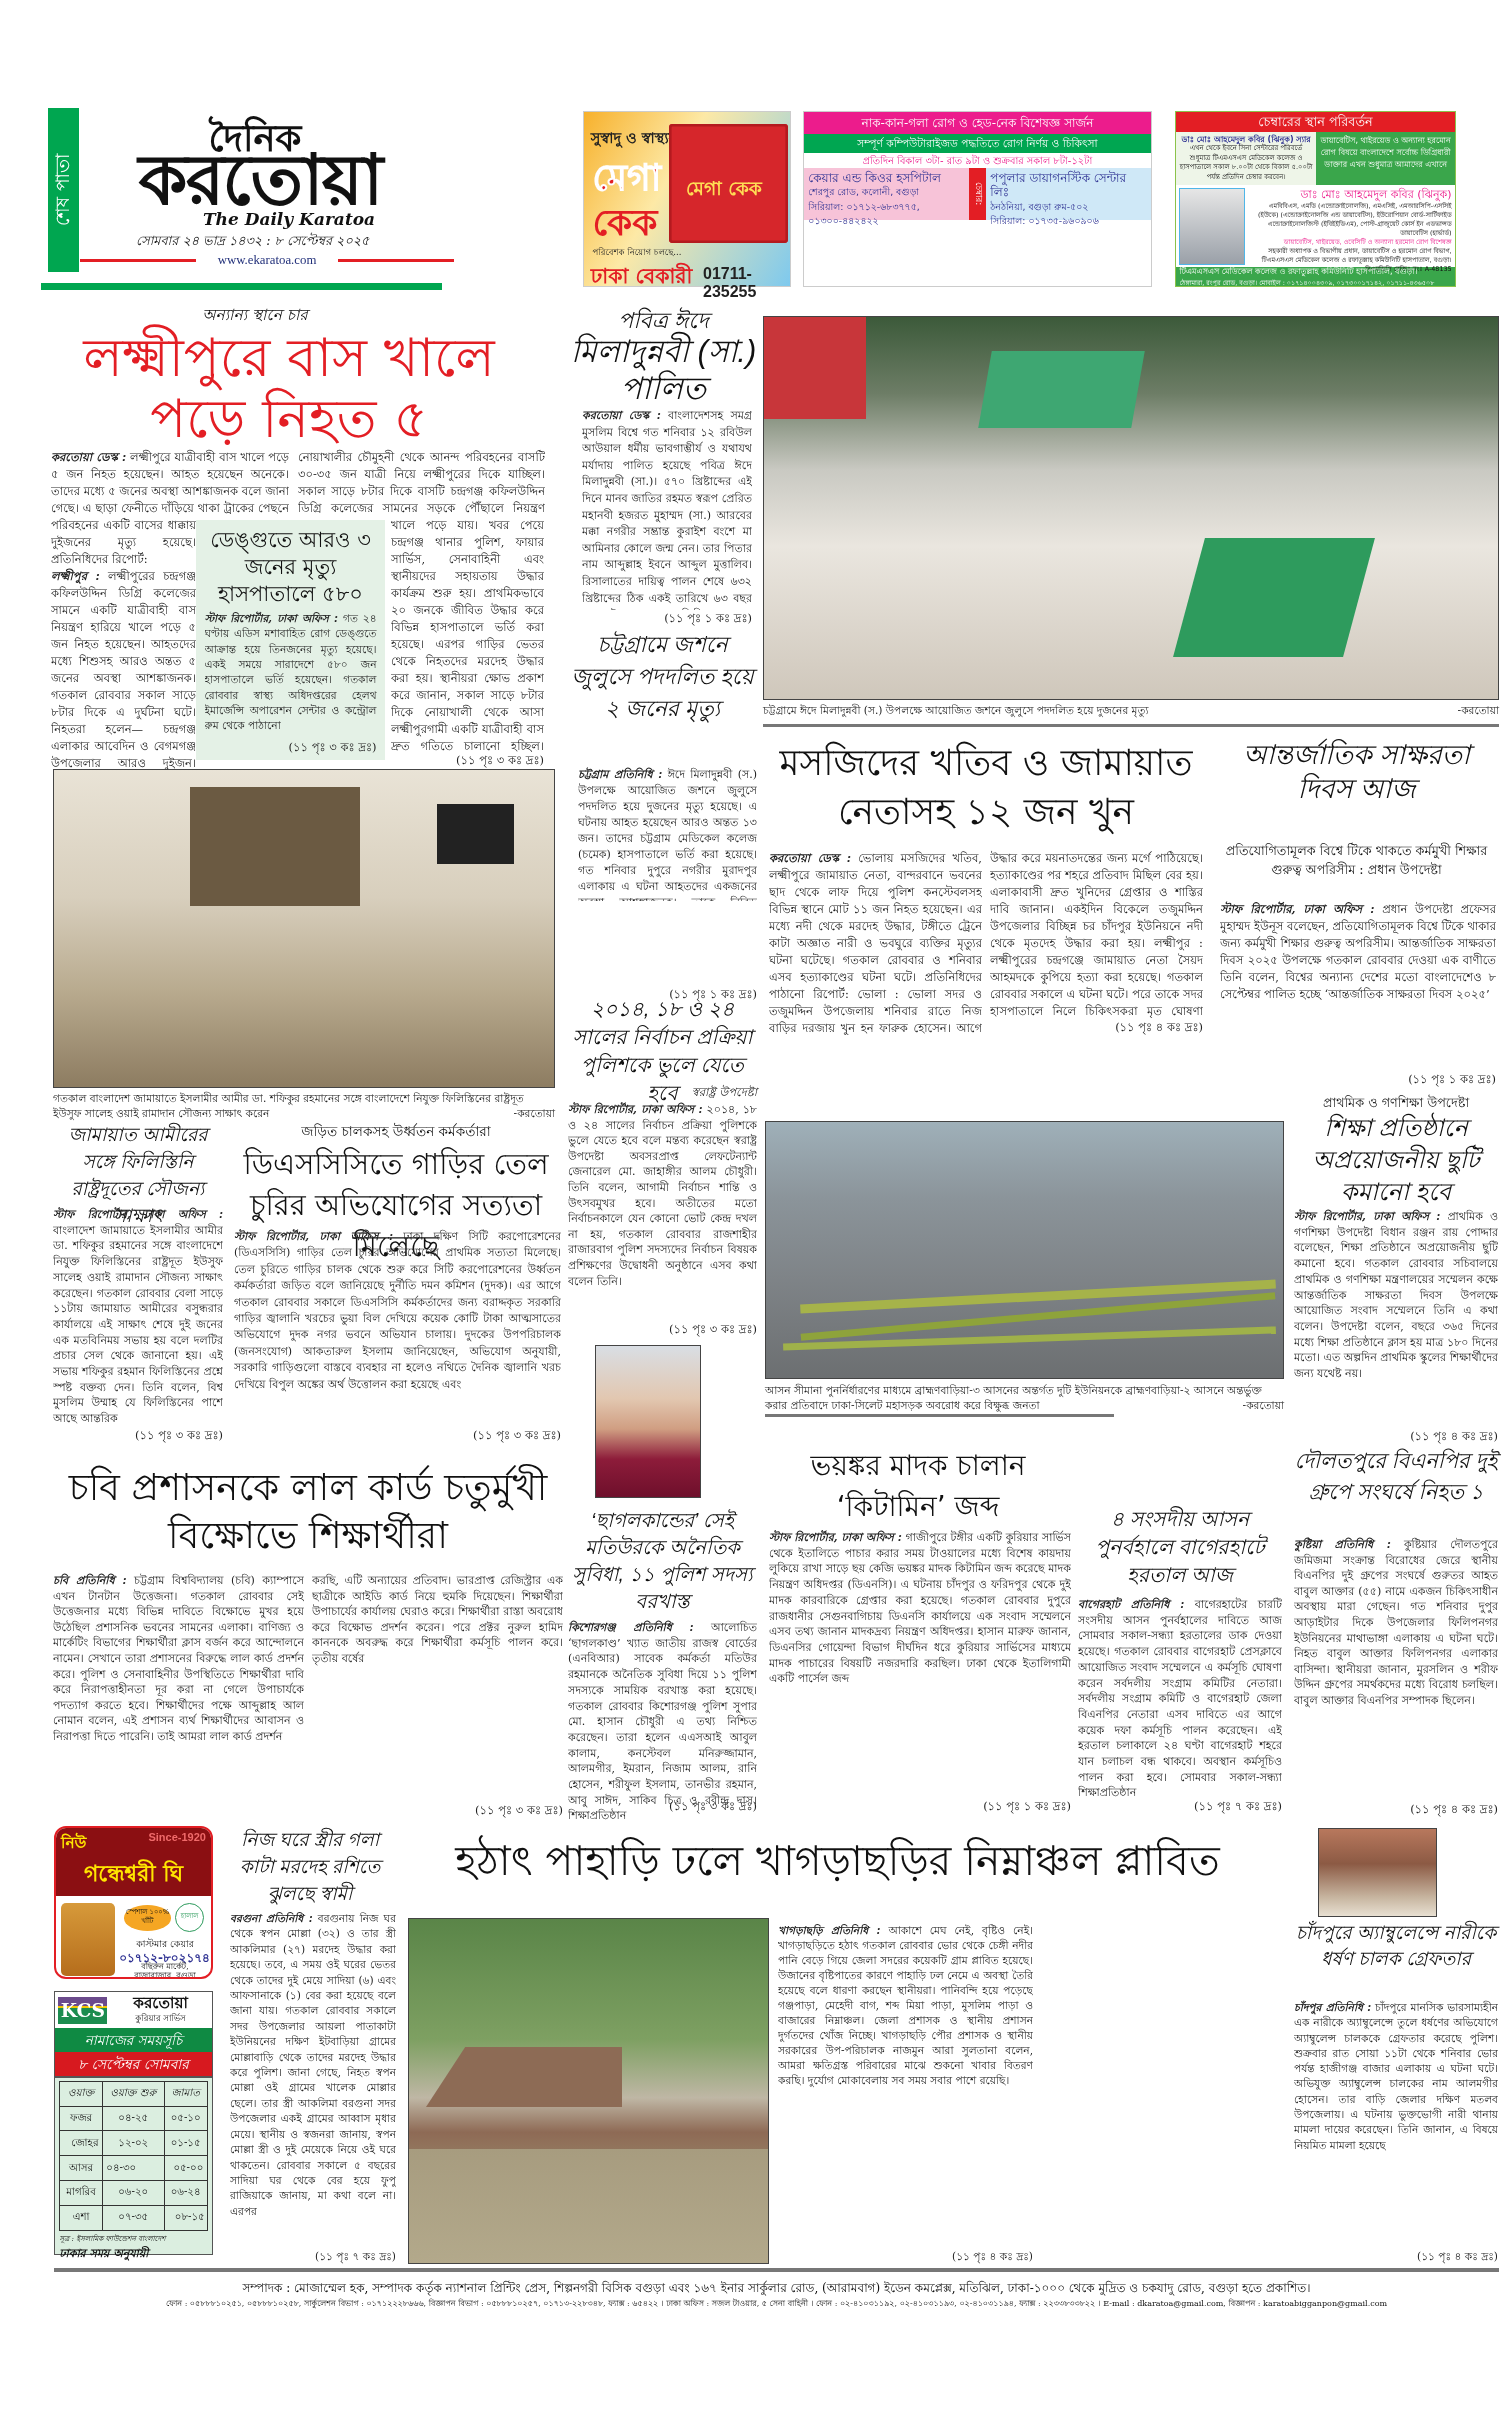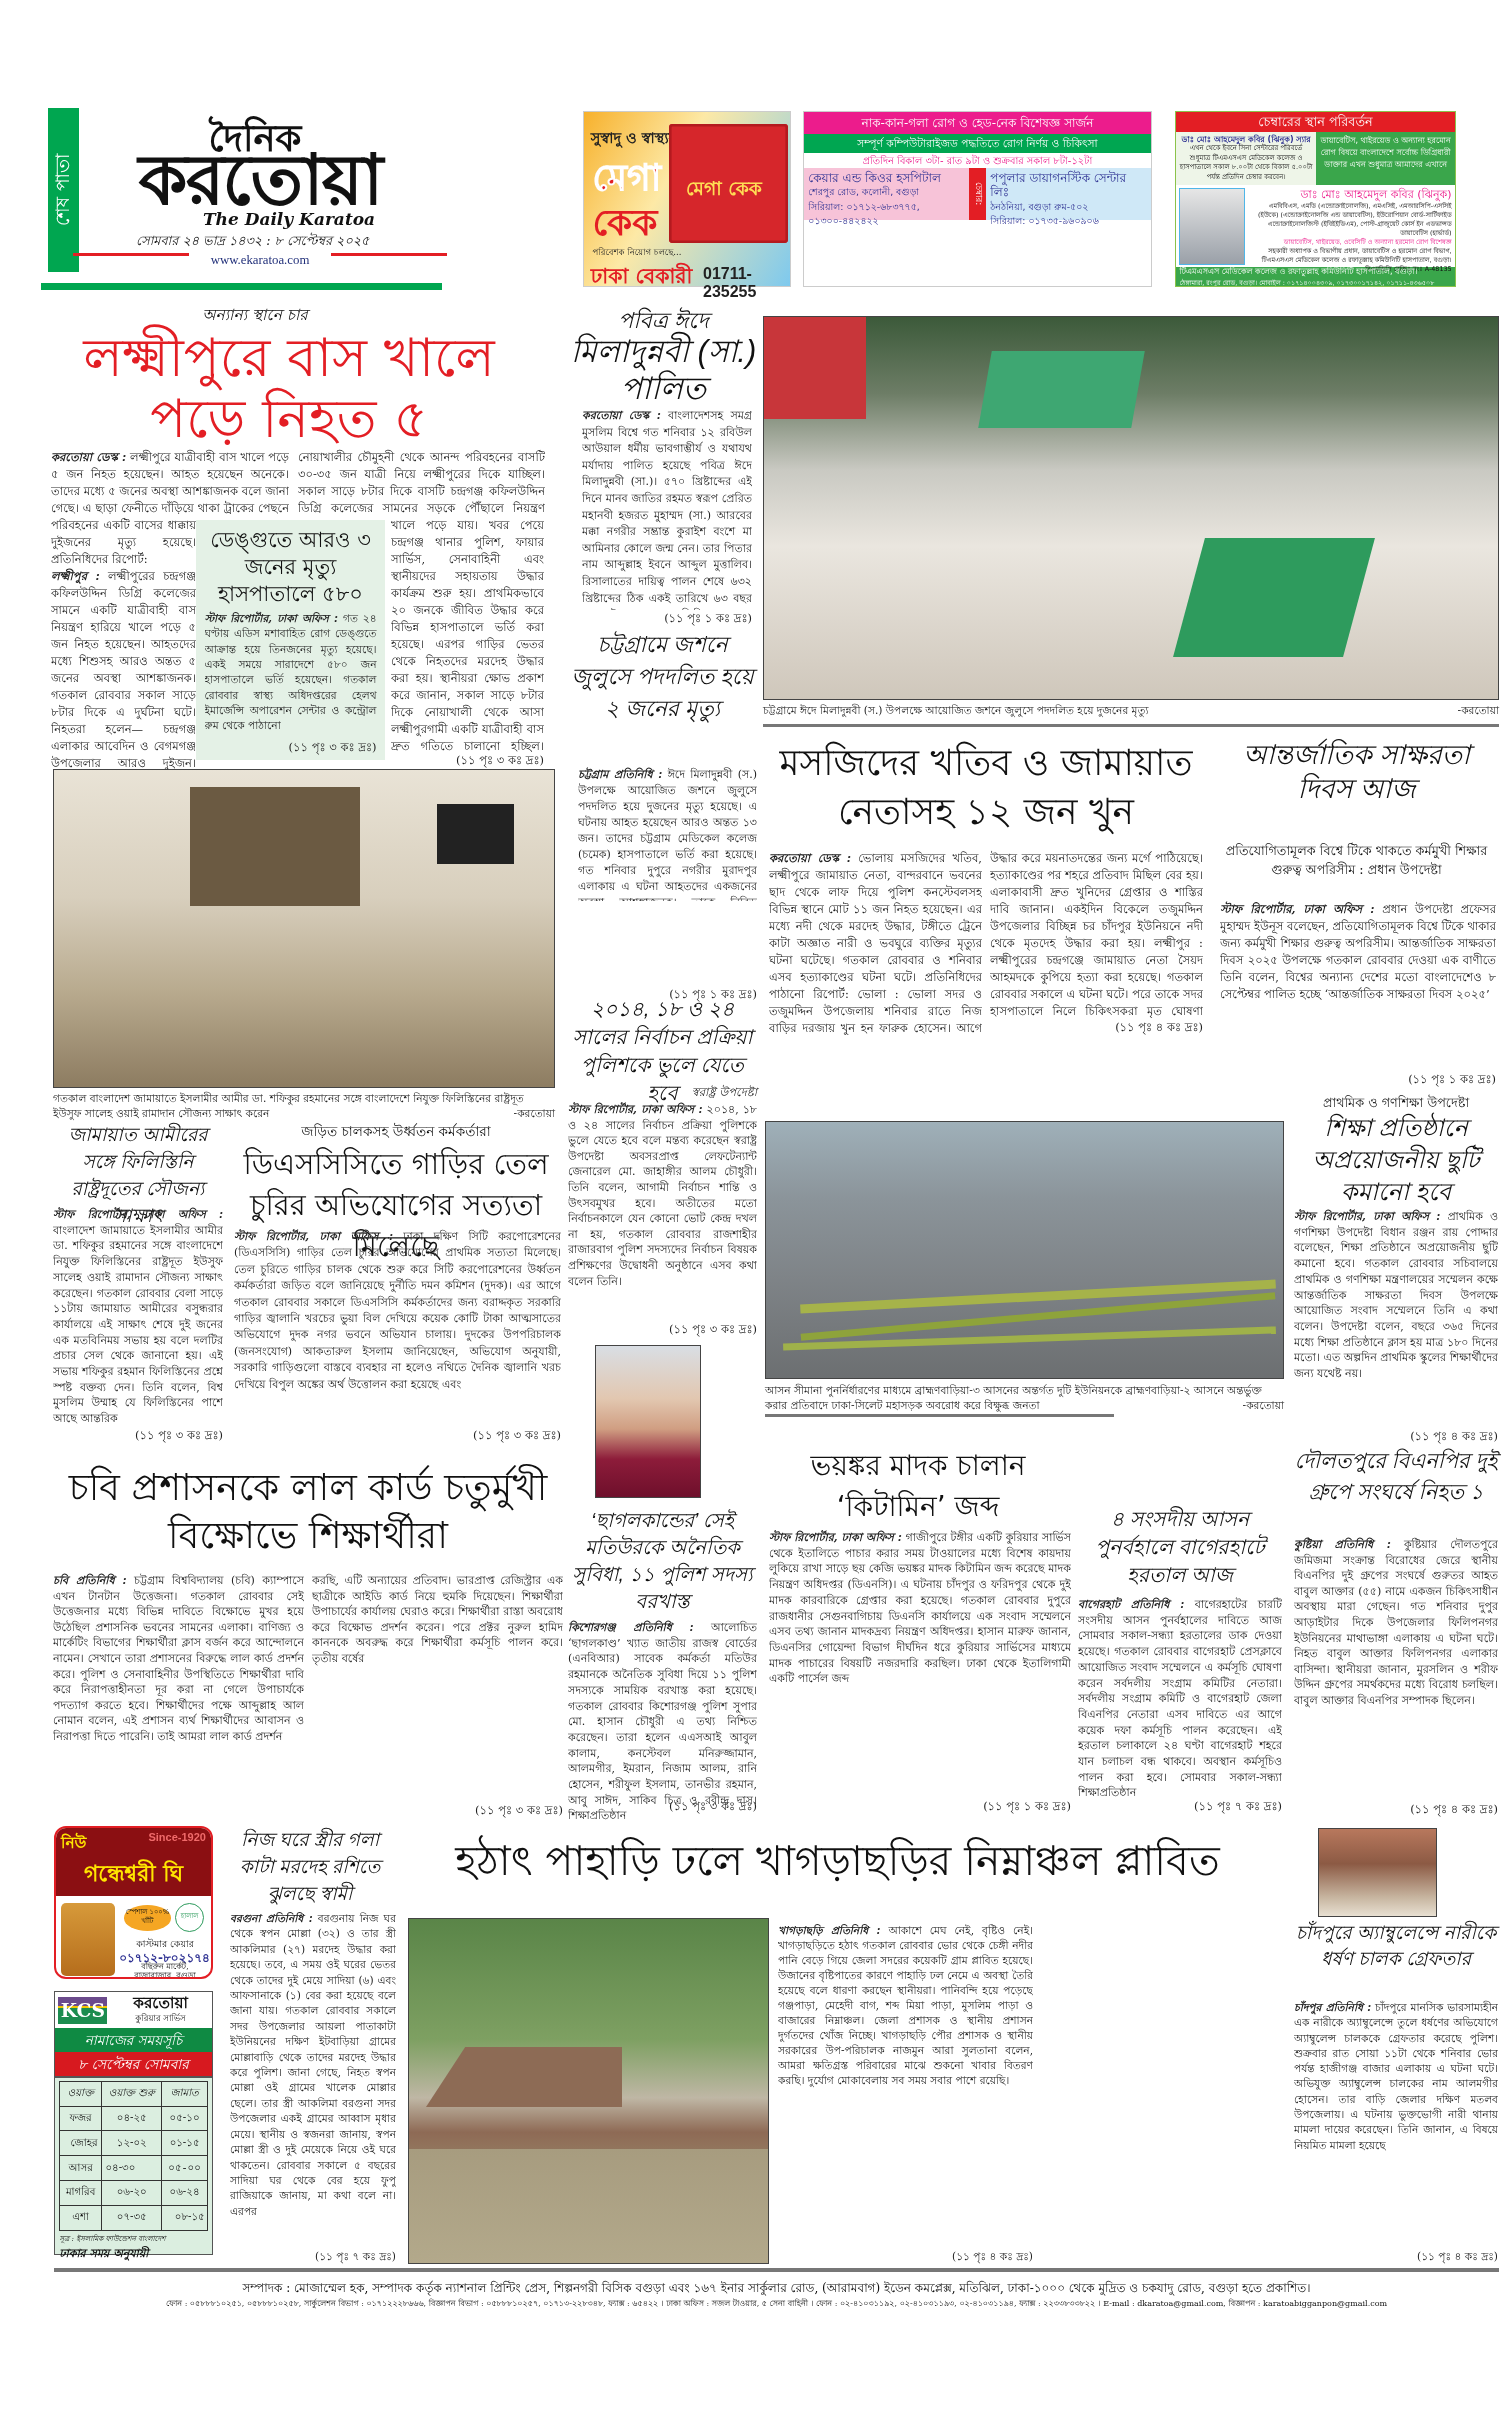--- a/index.html
+++ b/index.html
@@ -12,21 +12,21 @@
 .photo{position:absolute;border:0.9px solid #444;overflow:hidden}
 .caption{font-size:10.6px;line-height:14.5px;color:#222;display:flex;justify-content:space-between}
 .rule{position:absolute;background:#777;height:2.6px}
 .cont{display:block;text-align:right}
 
 .side-tab{left:48px;top:108px;width:31px;height:164px;background:#00a650;color:#fff;writing-mode:vertical-rl;transform:rotate(180deg);display:flex;align-items:center;justify-content:center;font-size:18.7px;font-family:"DejaVu Sans",sans-serif}
 .logo-top{left:170px;top:109px;width:170px;text-align:center;font-size:37px;font-weight:bold;font-family:"DejaVu Sans",sans-serif}
 .logo-main{left:94px;top:145px;width:332px;text-align:center;font-size:70px;font-weight:900;letter-spacing:-1.7px;font-family:"DejaVu Sans",sans-serif;line-height:1}
 .logo-en{left:153px;top:209px;width:272px;text-align:center;font-size:17px;font-weight:bold;font-style:italic}
 .logo-date{left:136px;top:231px;width:306px;text-align:left;font-size:12.8px;font-style:italic}
-.logo-web{left:73px;top:253px;width:374px;display:flex;align-items:flex-start;gap:22px}
+.logo-web{left:80px;top:253px;width:374px;display:flex;align-items:center;gap:22px}
 .logo-web .red{flex:1;height:3.4px;background:#e31e24}
 .logo-web span{font-size:12.8px;color:#22307a;font-family:"Liberation Serif",serif}
 .green-bar{left:41px;top:283px;width:401px;height:6.8px;background:#00a650}
 
 .ad1{left:583px;top:111px;width:208px;height:176px;background:linear-gradient(120deg,#f7b12c 0%,#fde9a6 40%,#7ec9ee 100%);border:0.9px solid #ccc}
 .ad1 .t1{position:absolute;left:6.8px;top:15.3px;font-size:14.5px;font-weight:bold;color:#222}
 .ad1 .mega{position:absolute;left:8.5px;top:47px;font-size:36px;color:#e31e24;font-weight:bold;line-height:1;-webkit-text-stroke:0.9px #fff}
 .ad1 .kek{position:absolute;left:8.5px;top:92px;font-size:36px;color:#e31e24;font-weight:bold;line-height:1}
 .ad1 .box{position:absolute;left:85px;top:12px;width:119px;height:119px;background:#d6262b;border-radius:3.4px;box-shadow:inset 0 0 0 2.6px #b41a1f}
 .ad1 .box span{position:absolute;left:17px;top:51px;color:#ffdd55;font-size:18.7px;font-weight:bold}
@@ -290,21 +290,21 @@
             <td style="border: 0.9px solid rgb(51, 51, 51); padding: 3.4px; text-align: center; height: 23px;">০৫-১০</td>
           </tr>
           <tr>
             <td style="border: 0.9px solid rgb(51, 51, 51); padding: 3.4px; text-align: right; height: 23px;">জোহর</td>
             <td style="border: 0.9px solid rgb(51, 51, 51); padding: 3.4px; text-align: center; height: 23px;">১২-০২</td>
             <td style="border: 0.9px solid rgb(51, 51, 51); padding: 3.4px; text-align: center; height: 23px;">০১-১৫</td>
           </tr>
           <tr>
             <td style="border: 0.9px solid rgb(51, 51, 51); padding: 3.4px; text-align: center; height: 23px;">আসর</td>
             <td style="border: 0.9px solid rgb(51, 51, 51); padding: 3.4px; text-align: left; height: 23px;">০৪-৩০</td>
-            <td style="border: 0.9px solid rgb(51, 51, 51); padding: 3.4px; text-align: center; height: 23px; font-family: Liberation Mono, monospace;">০৫-০০</td>
+            <td style="border: 0.9px solid rgb(51, 51, 51); padding: 3.4px; text-align: right; height: 23px;">০৫-০০</td>
           </tr>
           <tr>
             <td style="border: 0.9px solid rgb(51, 51, 51); padding: 3.4px; text-align: center; height: 23px;">মাগরিব</td>
             <td style="border: 0.9px solid rgb(51, 51, 51); padding: 3.4px; text-align: center; height: 23px;">০৬-২০</td>
             <td style="border: 0.9px solid rgb(51, 51, 51); padding: 3.4px; text-align: center; height: 23px;">০৬-২৪</td>
           </tr>
           <tr>
             <td style="border: 0.9px solid rgb(51, 51, 51); padding: 3.4px; text-align: center; height: 23px;">এশা</td>
             <td style="border: 0.9px solid rgb(51, 51, 51); padding: 3.4px; text-align: center; height: 23px;">০৭-৩৫</td>
             <td style="border: 0.9px solid rgb(51, 51, 51); padding: 2px; text-align: right; height: 23px;">০৮-১৫</td>

